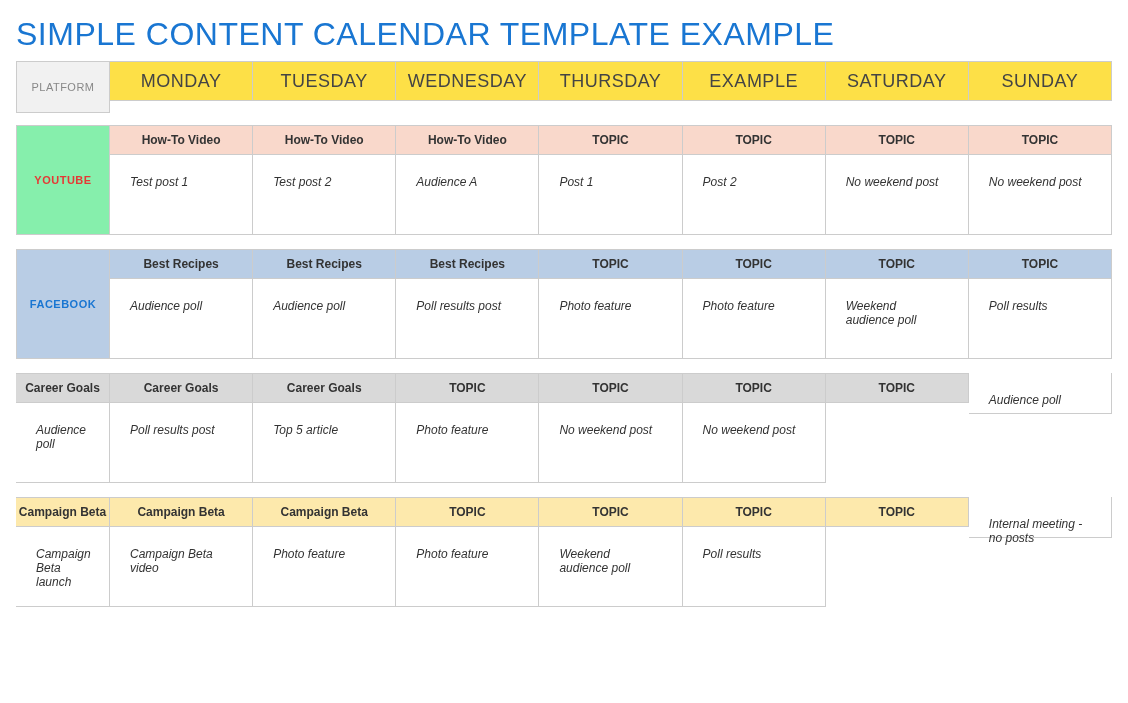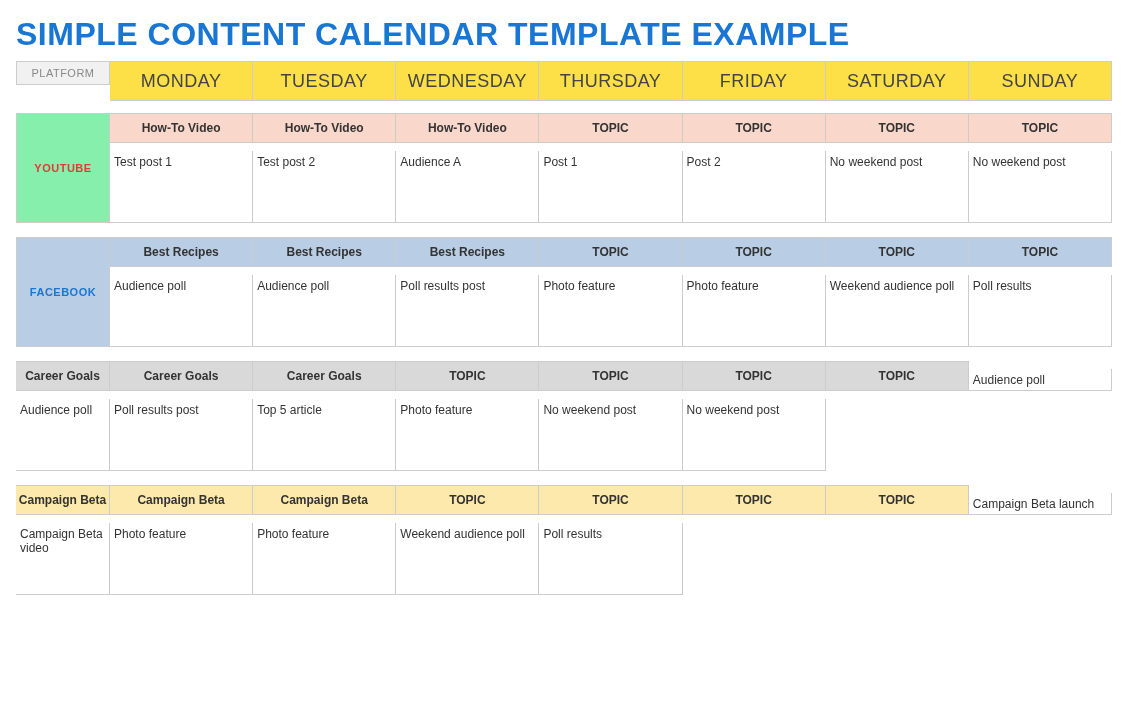--- a/index.html
+++ b/index.html
@@ -5,40 +5,40 @@
   * { box-sizing: border-box; }
   body {
     margin: 0;
     padding: 16px;
     font-family: "Segoe UI", Arial, sans-serif;
     background: #fff;
     width: 1128px;
   }
   .title {
     font-size: 32px;
-    font-weight: 700;
+    font-weight: 400;
     color: #1976D2;
     letter-spacing: 0.5px;
     margin: 0 0 8px 0;
   }
   .header-row {
     display: grid;
     grid-template-columns: 94px repeat(7, 1fr);
     margin-bottom: 12px;
   }
   .platform-label-cell {
     background: #F1F1F1;
     border: 1px solid #ccc;
     font-size: 11px;
     color: #888;
     display: flex;
     align-items: center;
     justify-content: center;
     letter-spacing: 0.5px;
-    height: 24px;
+    height: 52px;
   }
   .day-head {
     background: #fde047;
     border: 1px solid #ccc;
     border-left: none;
     font-size: 18px;
     color: #444;
     display: flex;
     align-items: center;
     justify-content: center;
@@ -68,40 +68,40 @@
     align-items: center;
     justify-content: center;
     font-size: 12px;
     font-weight: 700;
     color: #333;
   }
   .content-cell {
     border: 1px solid #ccc;
     border-top: none;
     border-left: none;
-    padding: 4px;
+    padding: 20px;
     font-size: 12px;
+    font-style: italic;
     color: #333;
     display: flex;
     align-items: flex-start;
-    margin-top: 8px;
   }
 </style>
 </head>
 <body>
 
 <h1 class="title">SIMPLE CONTENT CALENDAR TEMPLATE EXAMPLE</h1>
 
 <div class="header-row">
   <div class="platform-label-cell">PLATFORM</div>
   <div class="day-head">MONDAY</div>
   <div class="day-head">TUESDAY</div>
   <div class="day-head">WEDNESDAY</div>
   <div class="day-head">THURSDAY</div>
-  <div class="day-head">FRIDAY</div>
+  <div class="day-head">EXAMPLE</div>
   <div class="day-head">SATURDAY</div>
   <div class="day-head">SUNDAY</div>
 </div>
 
 <div id="platforms-container">
     <div class="platform-block">
       <div class="platform-name" style="background: #86efac; color: rgb(229, 57, 53);">YOUTUBE</div>
       <div class="topic-cell" style="background: rgb(249, 216, 203);">How-To Video</div>
       <div class="topic-cell" style="background: rgb(249, 216, 203);">How-To Video</div>
       <div class="topic-cell" style="background: rgb(249, 216, 203);">How-To Video</div>
@@ -151,20 +151,21 @@
       <div class="content-cell">No weekend post</div>
     </div>
     <div class="platform-block">
       <div class="topic-cell" style="background: rgb(253, 233, 172);">Campaign Beta</div>
       <div class="topic-cell" style="background: rgb(253, 233, 172);">Campaign Beta</div>
       <div class="topic-cell" style="background: rgb(253, 233, 172);">Campaign Beta</div>
       <div class="topic-cell" style="background: rgb(253, 233, 172);">TOPIC</div>
       <div class="topic-cell" style="background: rgb(253, 233, 172);">TOPIC</div>
       <div class="topic-cell" style="background: rgb(253, 233, 172);">TOPIC</div>
       <div class="topic-cell" style="background: rgb(253, 233, 172);">TOPIC</div>
+      <div class="content-cell">Internal meeting - no posts</div>
       <div class="content-cell">Campaign Beta launch</div>
       <div class="content-cell">Campaign Beta video</div>
       <div class="content-cell">Photo feature</div>
       <div class="content-cell">Photo feature</div>
       <div class="content-cell">Weekend audience poll</div>
       <div class="content-cell">Poll results</div>
     </div>
   </div>
 
 </body></html>

